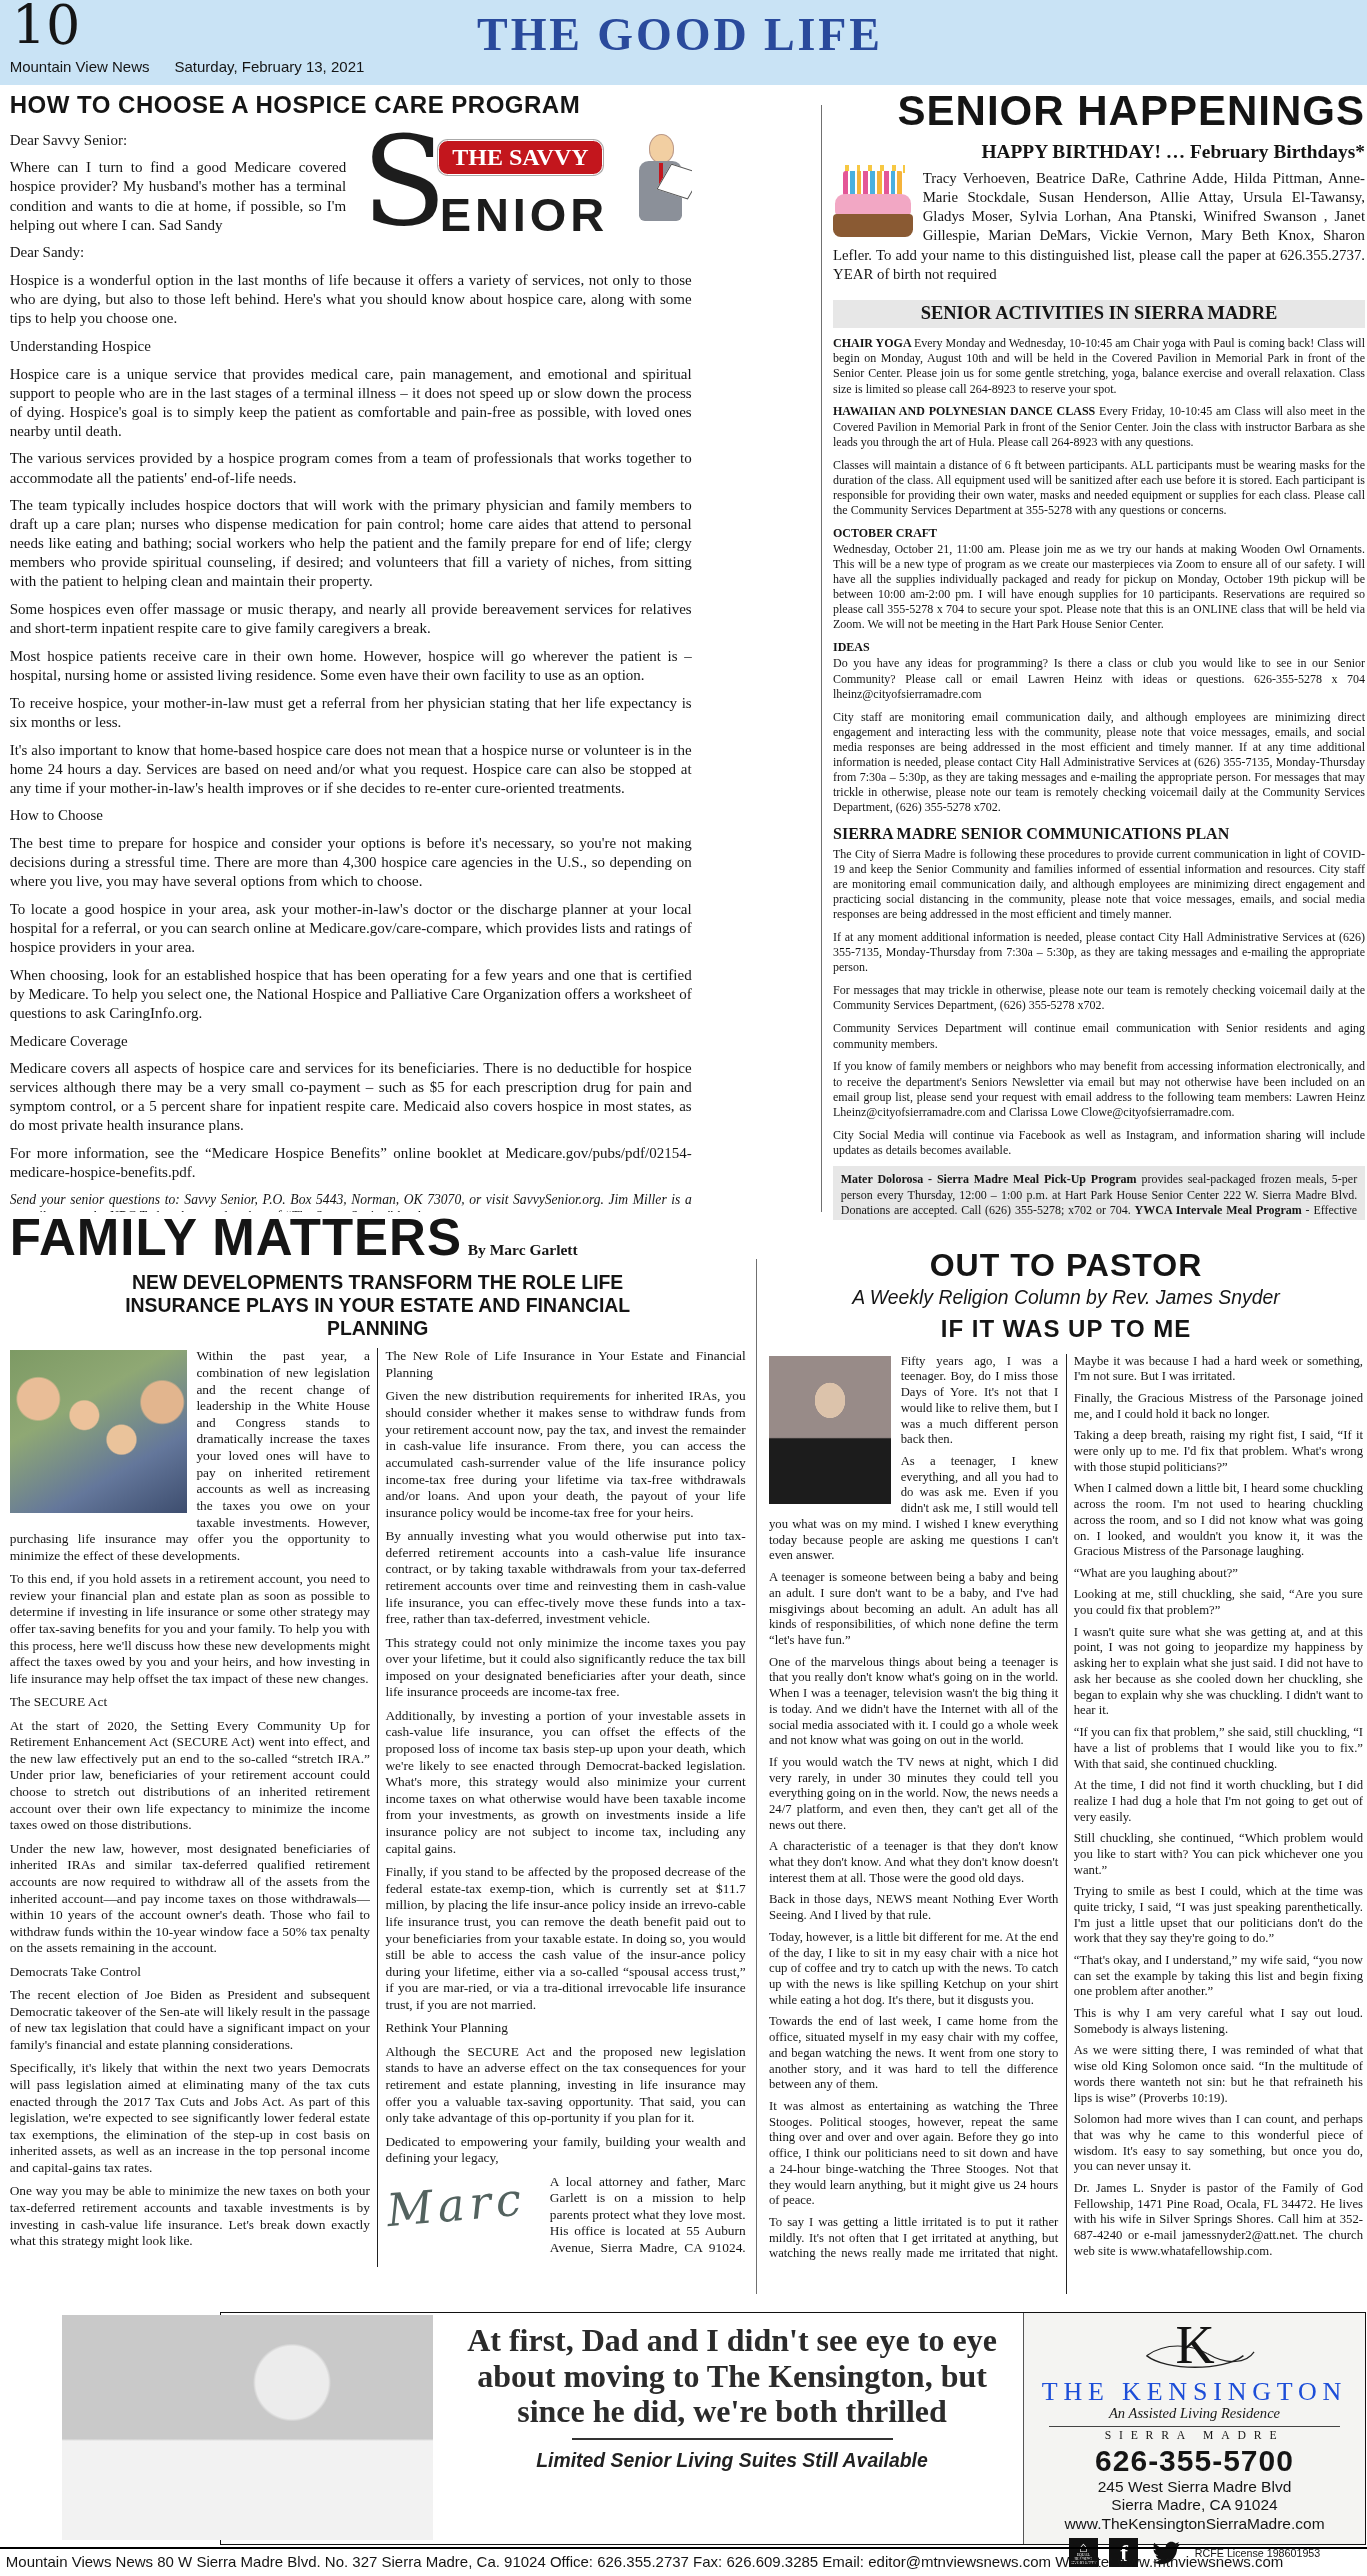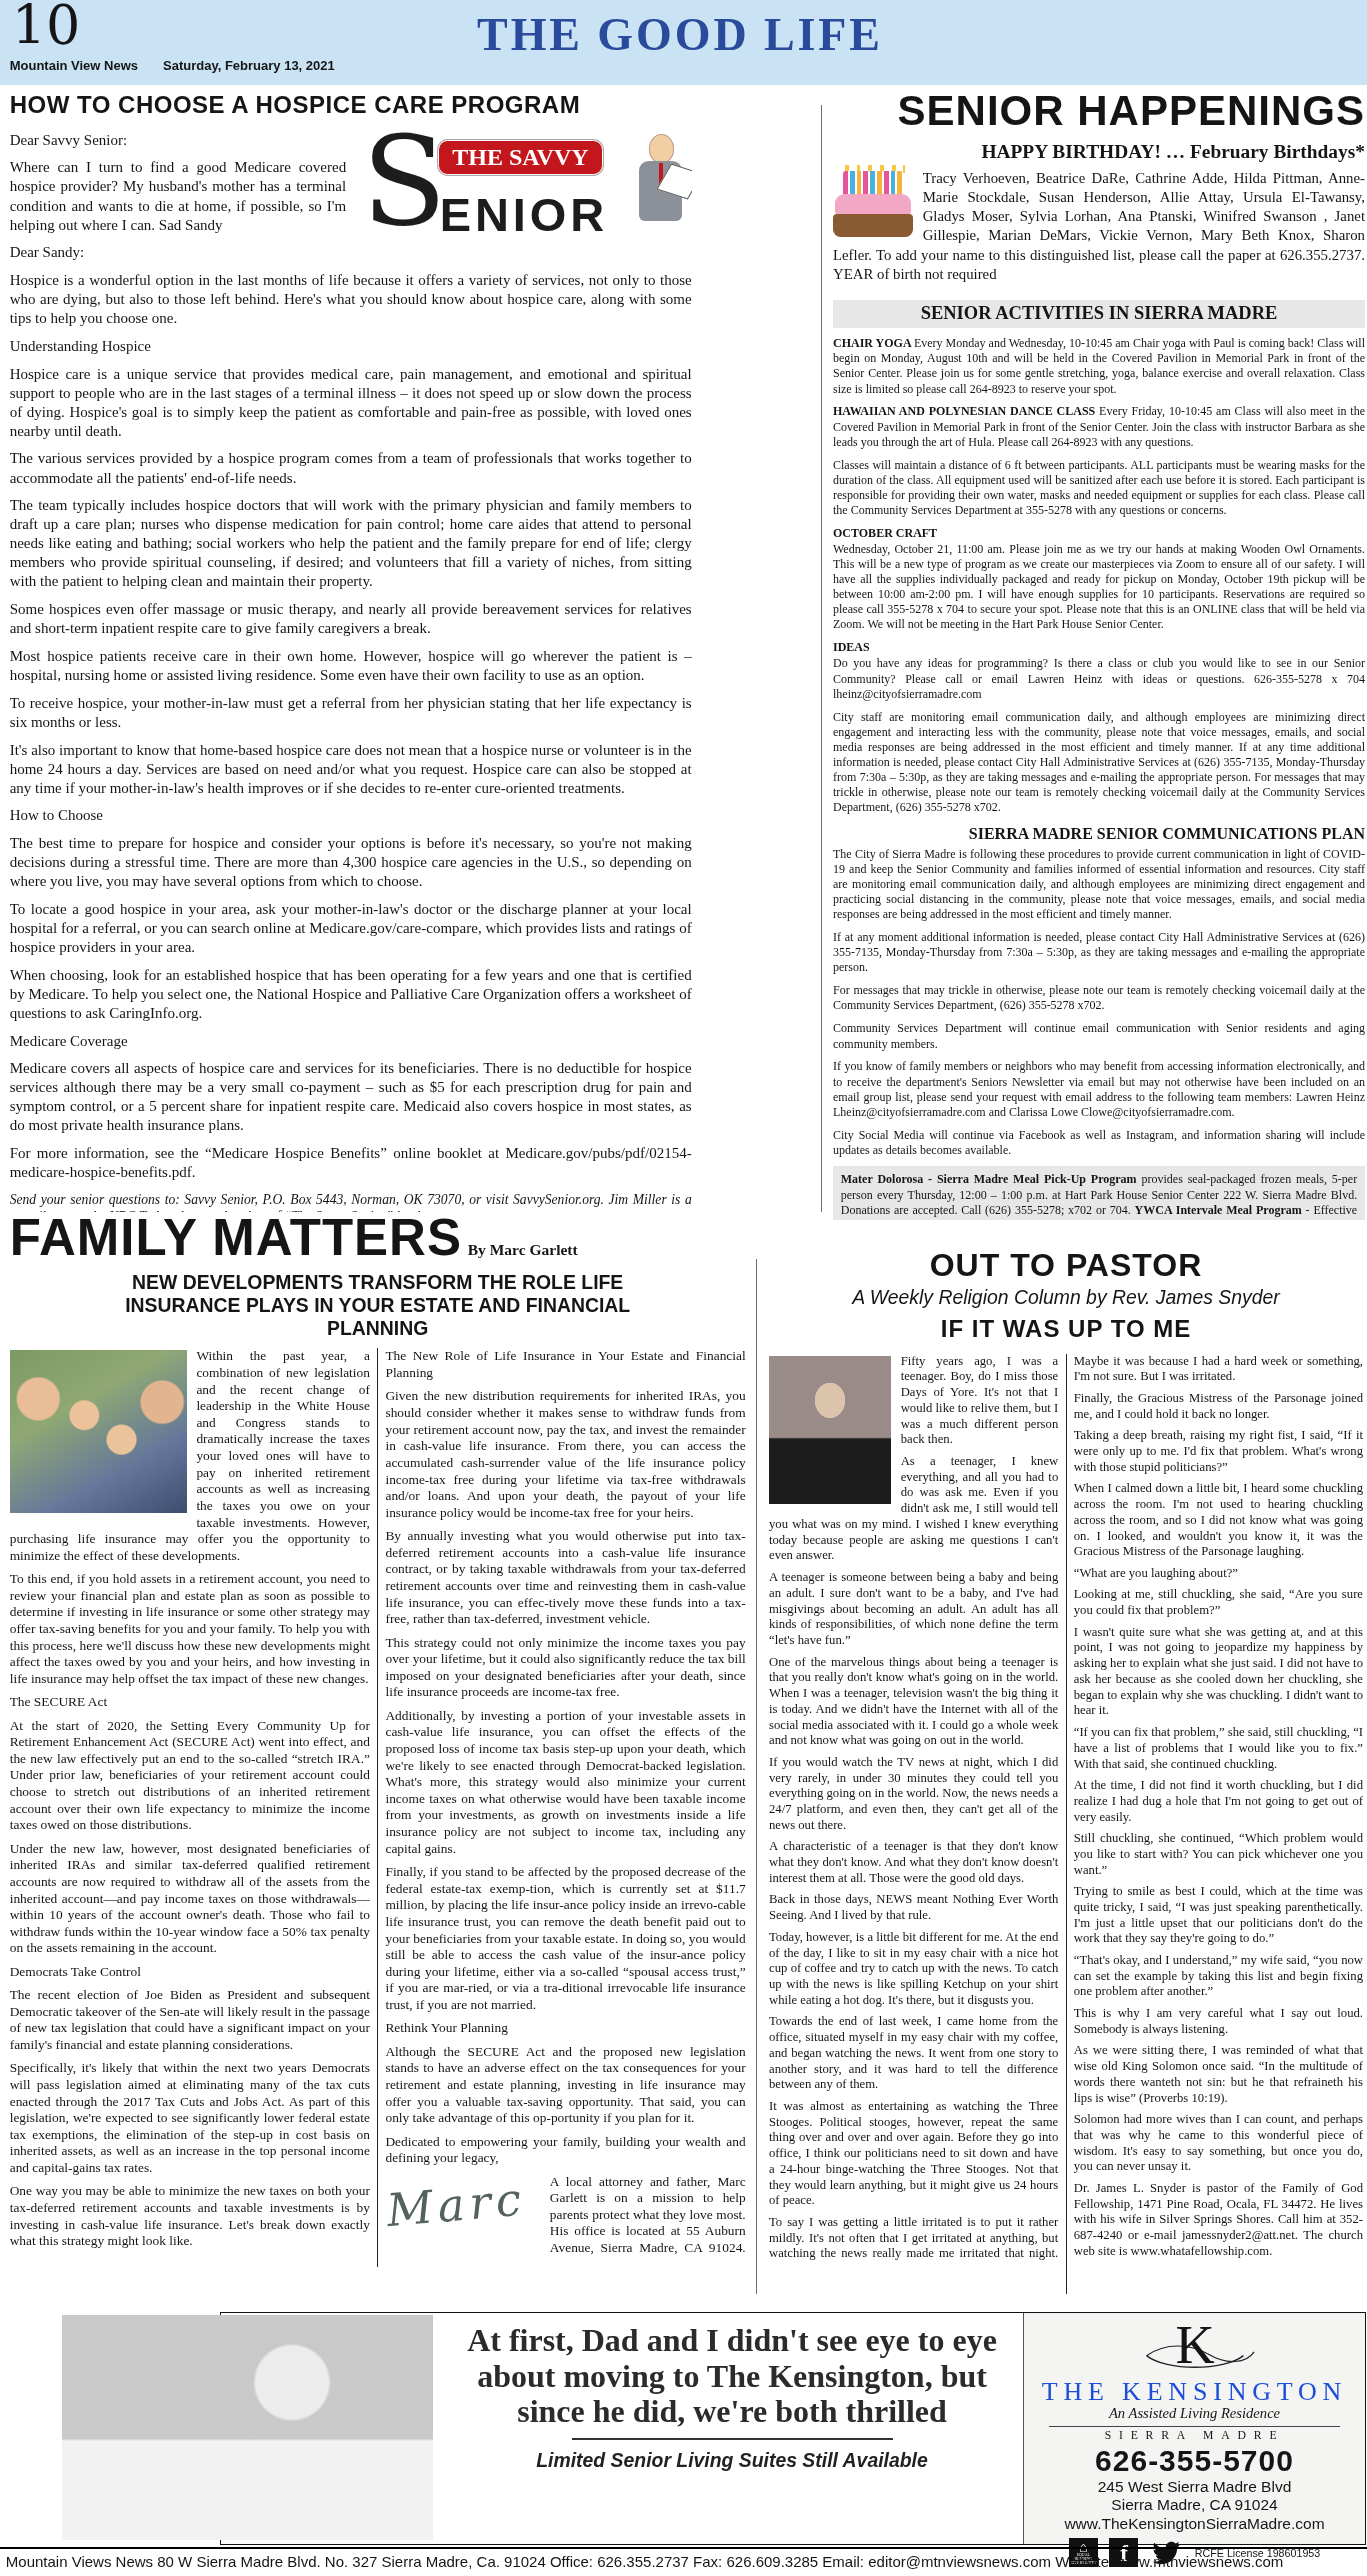--- a/index.html
+++ b/index.html
@@ -4,21 +4,21 @@
 <style>
   *{margin:0;padding:0;box-sizing:border-box}
   html,body{background:#9a9a9a}
   .page{position:relative;width:1368px;height:2576px;margin:0 auto;background:#fff;
         font-family:"Liberation Serif",serif;color:#151515;overflow:hidden}
 
   
   .masthead{position:absolute;left:0;top:0;width:1368px;height:85px;background:#c9e3f5}
   .pagenum{position:absolute;left:11.7px;top:-5.8px;font-family:"DejaVu Serif",serif;font-size:54px;font-weight:400}
   .dateline{position:absolute;left:9.7px;top:58px;font-family:"Liberation Sans",sans-serif;
-            font-weight:bold;font-size:13px;white-space:nowrap}
+            font-weight:normal;font-size:15px;white-space:nowrap}
   .dateline span{margin-right:25px}
   .section-title{position:absolute;left:78px;top:7.8px;width:1204px;text-align:center;
             font-family:"Liberation Serif",serif;font-weight:bold;font-size:46px;
             letter-spacing:2.9px;color:#2a4a9c}
 
   
   .vdiv{position:absolute;background:#707070;width:1px}
   .vdiv.one{left:821px;top:105px;height:1107px}
   .vdiv.two{left:756px;top:1259px;height:1035px}
 
@@ -49,21 +49,21 @@
      background:repeating-linear-gradient(90deg,#e45697 0 4.9px,#fff 4.9px 6.8px,#49b0e0 6.8px 11.7px,#fff 11.7px 13.6px,#f5b33b 13.6px 18.5px,#fff 18.5px 20.4px);
      border-radius:2.9px}
   .cake .flames{position:absolute;left:7.8px;top:-5.8px;width:64px;height:7.8px;
      background:repeating-linear-gradient(90deg,transparent 0 3.9px,#f7c843 3.9px 7.8px,transparent 7.8px 11.7px)}
   .cake .top{position:absolute;left:1.9px;top:23px;width:76px;height:21.4px;background:#f2a7c4;border-radius:9.7px 9.7px 3.9px 3.9px}
   .cake .base{position:absolute;left:0;top:43px;width:80px;height:23px;background:#8a5a33;border-radius:3.9px 3.9px 7.8px 7.8px}
   .bday-text{font-size:14.8px;line-height:1.3;text-align:justify}
   .act-title{margin-top:15.5px;background:#e7e7e7;text-align:center;font-weight:bold;font-size:18.5px;padding:3.9px 0;margin-bottom:7.8px}
   .small-news p{font-size:12px;line-height:1.26;text-align:justify;margin-bottom:7.8px}
   .small-news p.p-head{font-weight:bold;margin-bottom:1px}
-  .comms-title{text-align:right;font-weight:bold;font-size:16px;margin:9.7px 0 3.9px}
+  .comms-title{text-align:left;font-weight:bold;font-size:16px;margin:9.7px 0 3.9px}
   .meal-panel{background:#e7e7e7;padding:6.8px 7.8px 3.9px;margin-top:5.8px}
   .meal-panel p{margin-bottom:6.8px}
 
   
   .family{position:absolute;left:9.7px;top:1212px;width:736px;height:1096px;overflow:hidden}
   .fm-head{font-family:"Liberation Sans",sans-serif;font-size:51px;letter-spacing:1px;line-height:1;display:inline}
   .fm-byline{font-size:15.5px;font-weight:bold;margin-left:5.8px}
   .fm-subhead{font-family:"Liberation Sans",sans-serif;font-weight:bold;font-size:19.4px;line-height:1.2;
               text-align:center;margin:7.8px auto 7.8px;width:544px}
   .twocol{columns:2;column-gap:15.5px;column-rule:1px solid #222}

